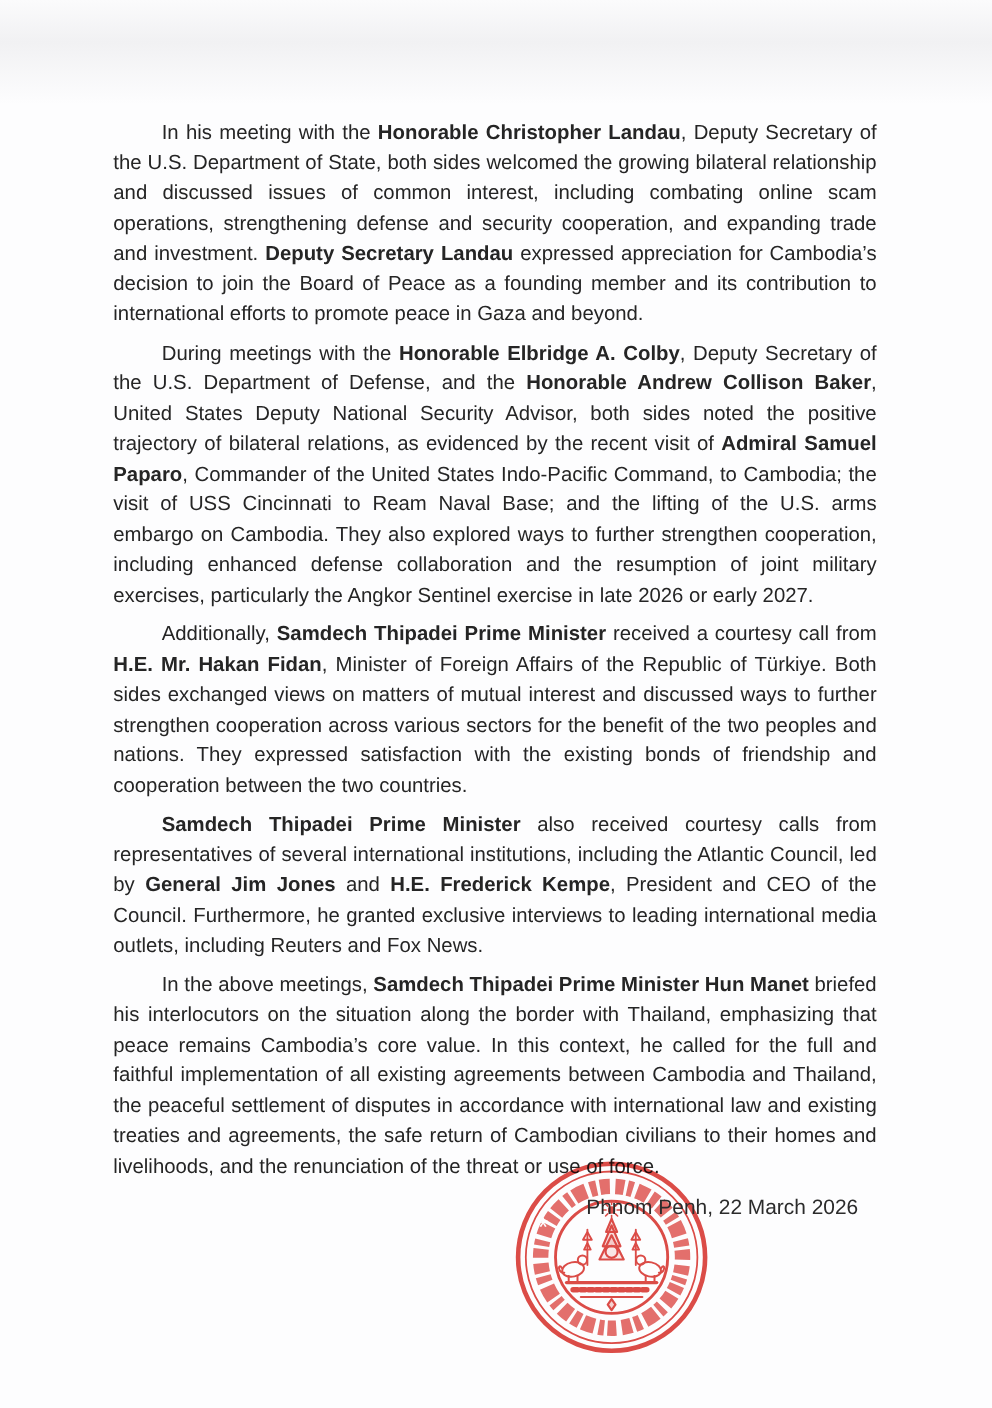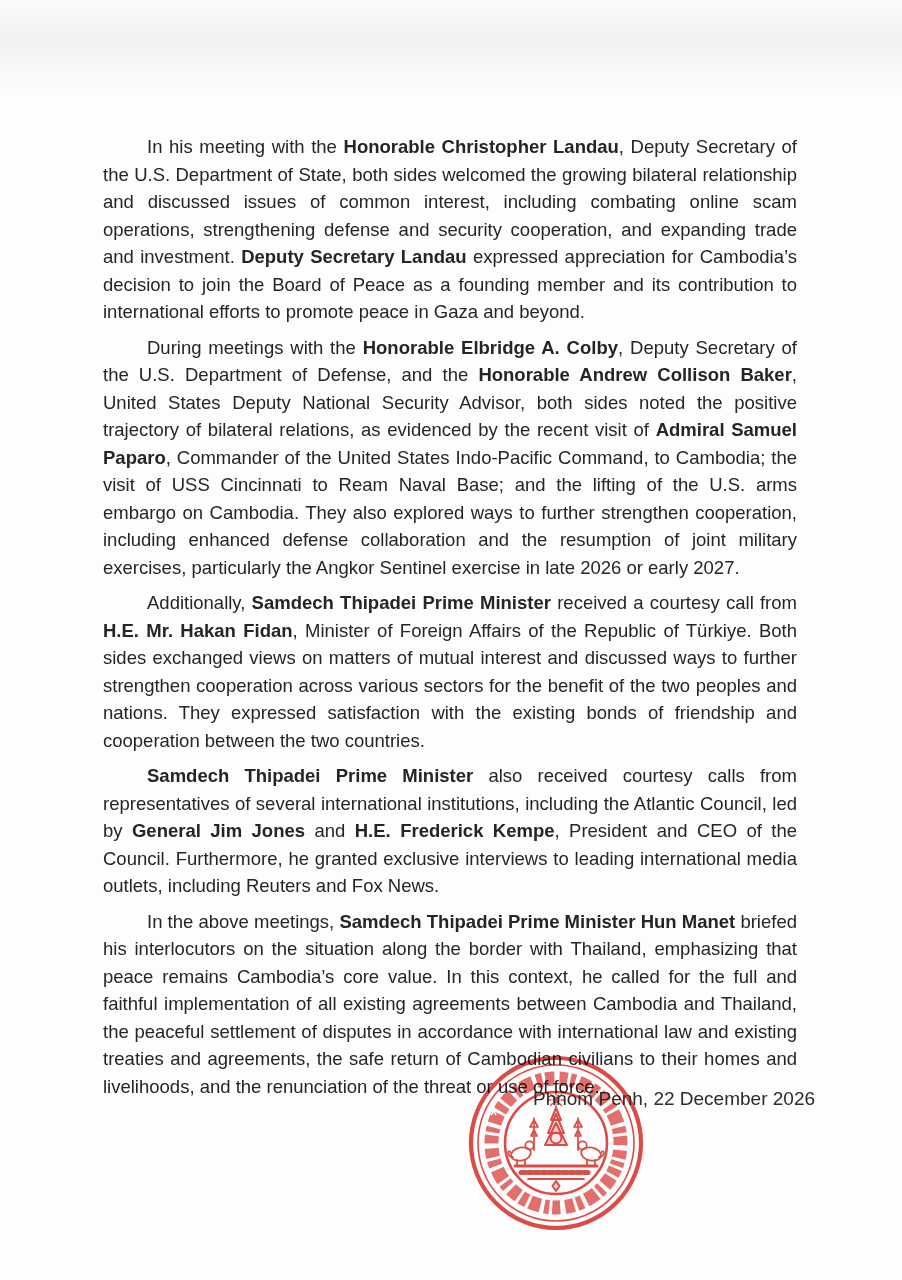--- a/index.html
+++ b/index.html
@@ -10,21 +10,21 @@
     overflow:hidden;
     font-family:"Liberation Sans",sans-serif;
   }
   .scan-shade{
     position:absolute;left:0;top:0;width:902px;height:95px;
     background:linear-gradient(180deg,#fbfbfc 0%,#f1f1f3 40%,#fdfdfe 100%);
     pointer-events:none;
   }
   .body-text{
     position:absolute;left:103px;top:106px;width:694px;
-    font-size:18.5px;line-height:27.5px;color:#252525;margin-top:27px;
+    font-size:18.5px;line-height:27.5px;color:#252525;
   }
   .body-text p{
     margin:0 0 8px 0;
     text-indent:44px;
     text-align:justify;
   }
   .body-text span.b{font-weight:700;}
   .body-text span.u{text-underline-offset:3px;}
   .date-line{
     position:absolute;left:533px;top:1088px;
@@ -44,21 +44,21 @@
   <div class="scan-shade"></div>
 
   <div class="body-text">
       <p><span>In his meeting with the </span><span class="b">Honorable Christopher Landau</span><span>, Deputy Secretary of the U.S. Department of State, both sides welcomed the growing bilateral relationship and discussed issues of common interest, including combating online scam operations, strengthening defense and security cooperation, and expanding trade and investment. </span><span class="b">Deputy Secretary Landau</span><span> expressed appreciation for Cambodia’s decision to join the Board of Peace as a founding member and its contribution to international efforts to promote peace in Gaza and beyond.</span></p>
       <p><span>During meetings with the </span><span class="b">Honorable Elbridge A. Colby</span><span>, Deputy Secretary of the U.S. Department of Defense, and the </span><span class="b">Honorable Andrew Collison Baker</span><span>, United States Deputy National Security Advisor, both sides noted the positive trajectory of bilateral relations, as evidenced by the recent visit of </span><span class="b">Admiral Samuel Paparo</span><span>, Commander of the United States Indo-Pacific Command, to Cambodia; the visit of USS Cincinnati to Ream Naval Base; and the lifting of the U.S. arms embargo on Cambodia. They also explored ways to further strengthen cooperation, including enhanced defense collaboration and the resumption of joint military exercises, particularly the </span><span class="u">Angkor Sentinel</span><span> exercise in late 2026 or early 2027.</span></p>
       <p><span>Additionally, </span><span class="b">Samdech Thipadei Prime Minister</span><span> received a courtesy call from </span><span class="b">H.E. Mr. Hakan Fidan</span><span>, Minister of Foreign Affairs of the Republic of Türkiye. Both sides exchanged views on matters of mutual interest and discussed ways to further strengthen cooperation across various sectors for the benefit of the two peoples and nations. They expressed satisfaction with the existing bonds of friendship and cooperation between the two countries.</span></p>
       <p><span class="b">Samdech Thipadei Prime Minister</span><span> also received courtesy calls from representatives of several international institutions, including the Atlantic Council, led by </span><span class="b">General Jim Jones</span><span> and </span><span class="b">H.E. Frederick Kempe</span><span>, President and CEO of the Council. Furthermore, he granted exclusive interviews to leading international media outlets, including Reuters and Fox News.</span></p>
       <p><span>In the above meetings, </span><span class="b">Samdech Thipadei Prime Minister Hun Manet</span><span> briefed his interlocutors on the situation along the border with Thailand, emphasizing that peace remains Cambodia’s core value. In this context, he called for the full and faithful implementation of all existing agreements between Cambodia and Thailand, the peaceful settlement of disputes in accordance with international law and existing treaties and agreements, the safe return of Cambodian civilians to their homes and livelihoods, and the renunciation of the threat or use of force.</span></p>
     </div>
 
-  <div class="date-line">Phnom Penh, 22 December 2026</div>
+  <div class="date-line">Phnom Penh, 22 March 2026</div>
 
   <svg class="seal" viewBox="0 0 178 178" xmlns="http://www.w3.org/2000/svg" style="--seal: #dc423d;">
 
     <circle cx="89" cy="89" r="85" fill="none" stroke="var(--seal)" stroke-width="4.2"></circle>
     <circle cx="89" cy="89" r="78" fill="none" stroke="var(--seal)" stroke-width="1.6"></circle>
     <circle cx="89" cy="89" r="51" fill="none" stroke="var(--seal)" stroke-width="2.6"></circle>
 
     <g opacity="0.8">
       <circle cx="89" cy="89" r="64.5" fill="none" stroke="var(--seal)" stroke-width="14" stroke-dasharray="7 3 10 4 5 3 12 4 6 3 9 5 8 3 5 4 11 3" transform="rotate(23 89 89)"></circle>
     </g>

